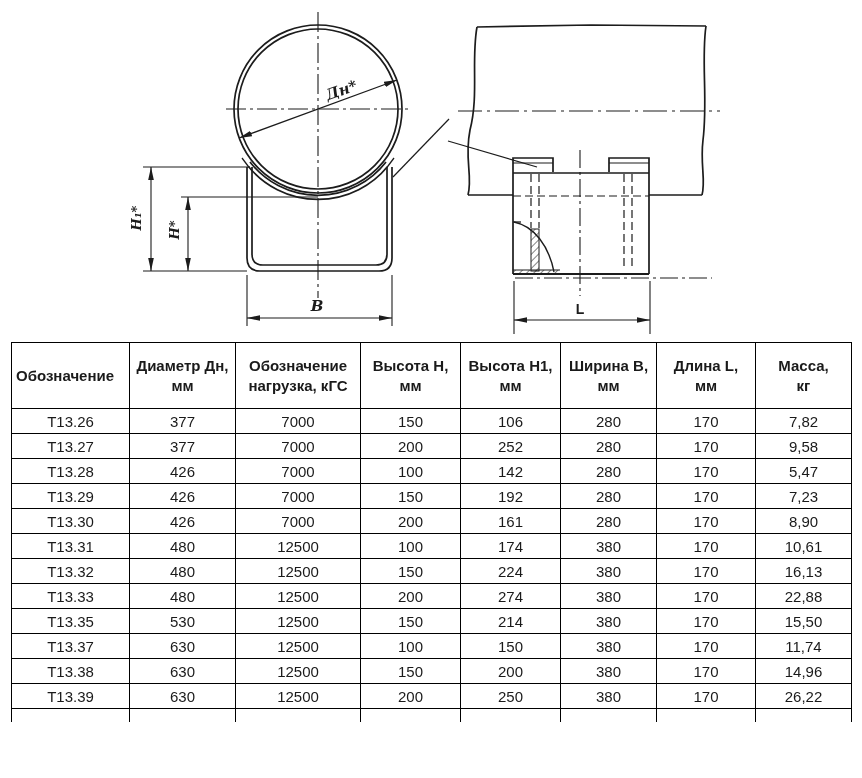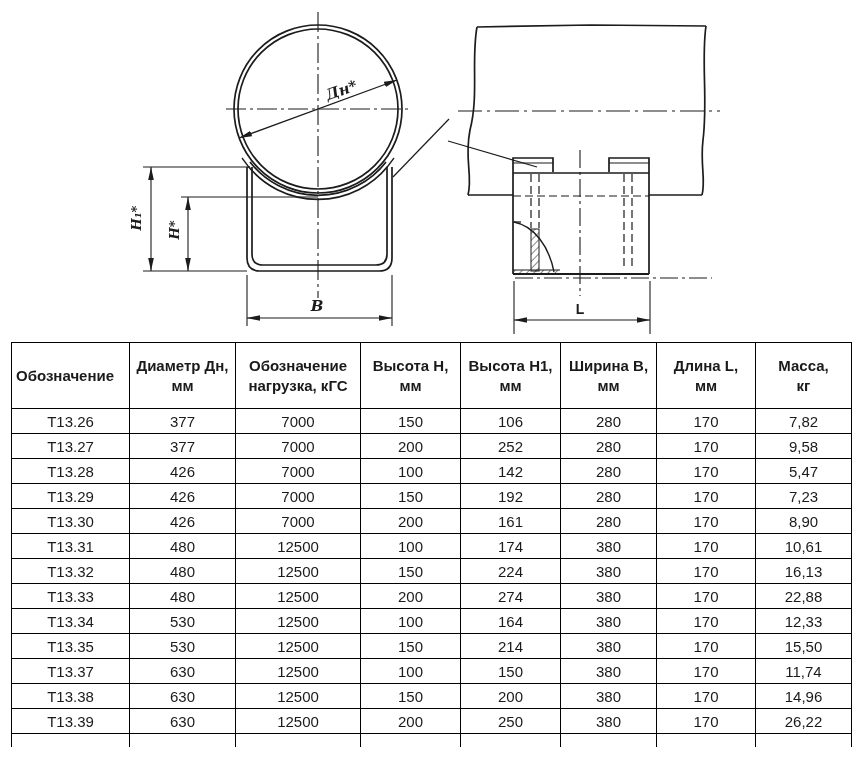--- a/index.html
+++ b/index.html
@@ -239,30 +239,20 @@
         <td>Т13.33</td>
         <td>480</td>
         <td>12500</td>
         <td>200</td>
         <td>274</td>
         <td>380</td>
         <td>170</td>
         <td>22,88</td>
       </tr>
       <tr>
-        <td>Т13.34</td>
-        <td>530</td>
-        <td>12500</td>
-        <td>100</td>
-        <td>164</td>
-        <td>380</td>
-        <td>170</td>
-        <td>12,33</td>
-      </tr>
-      <tr>
         <td>Т13.35</td>
         <td>530</td>
         <td>12500</td>
         <td>150</td>
         <td>214</td>
         <td>380</td>
         <td>170</td>
         <td>15,50</td>
       </tr>
       <tr>

